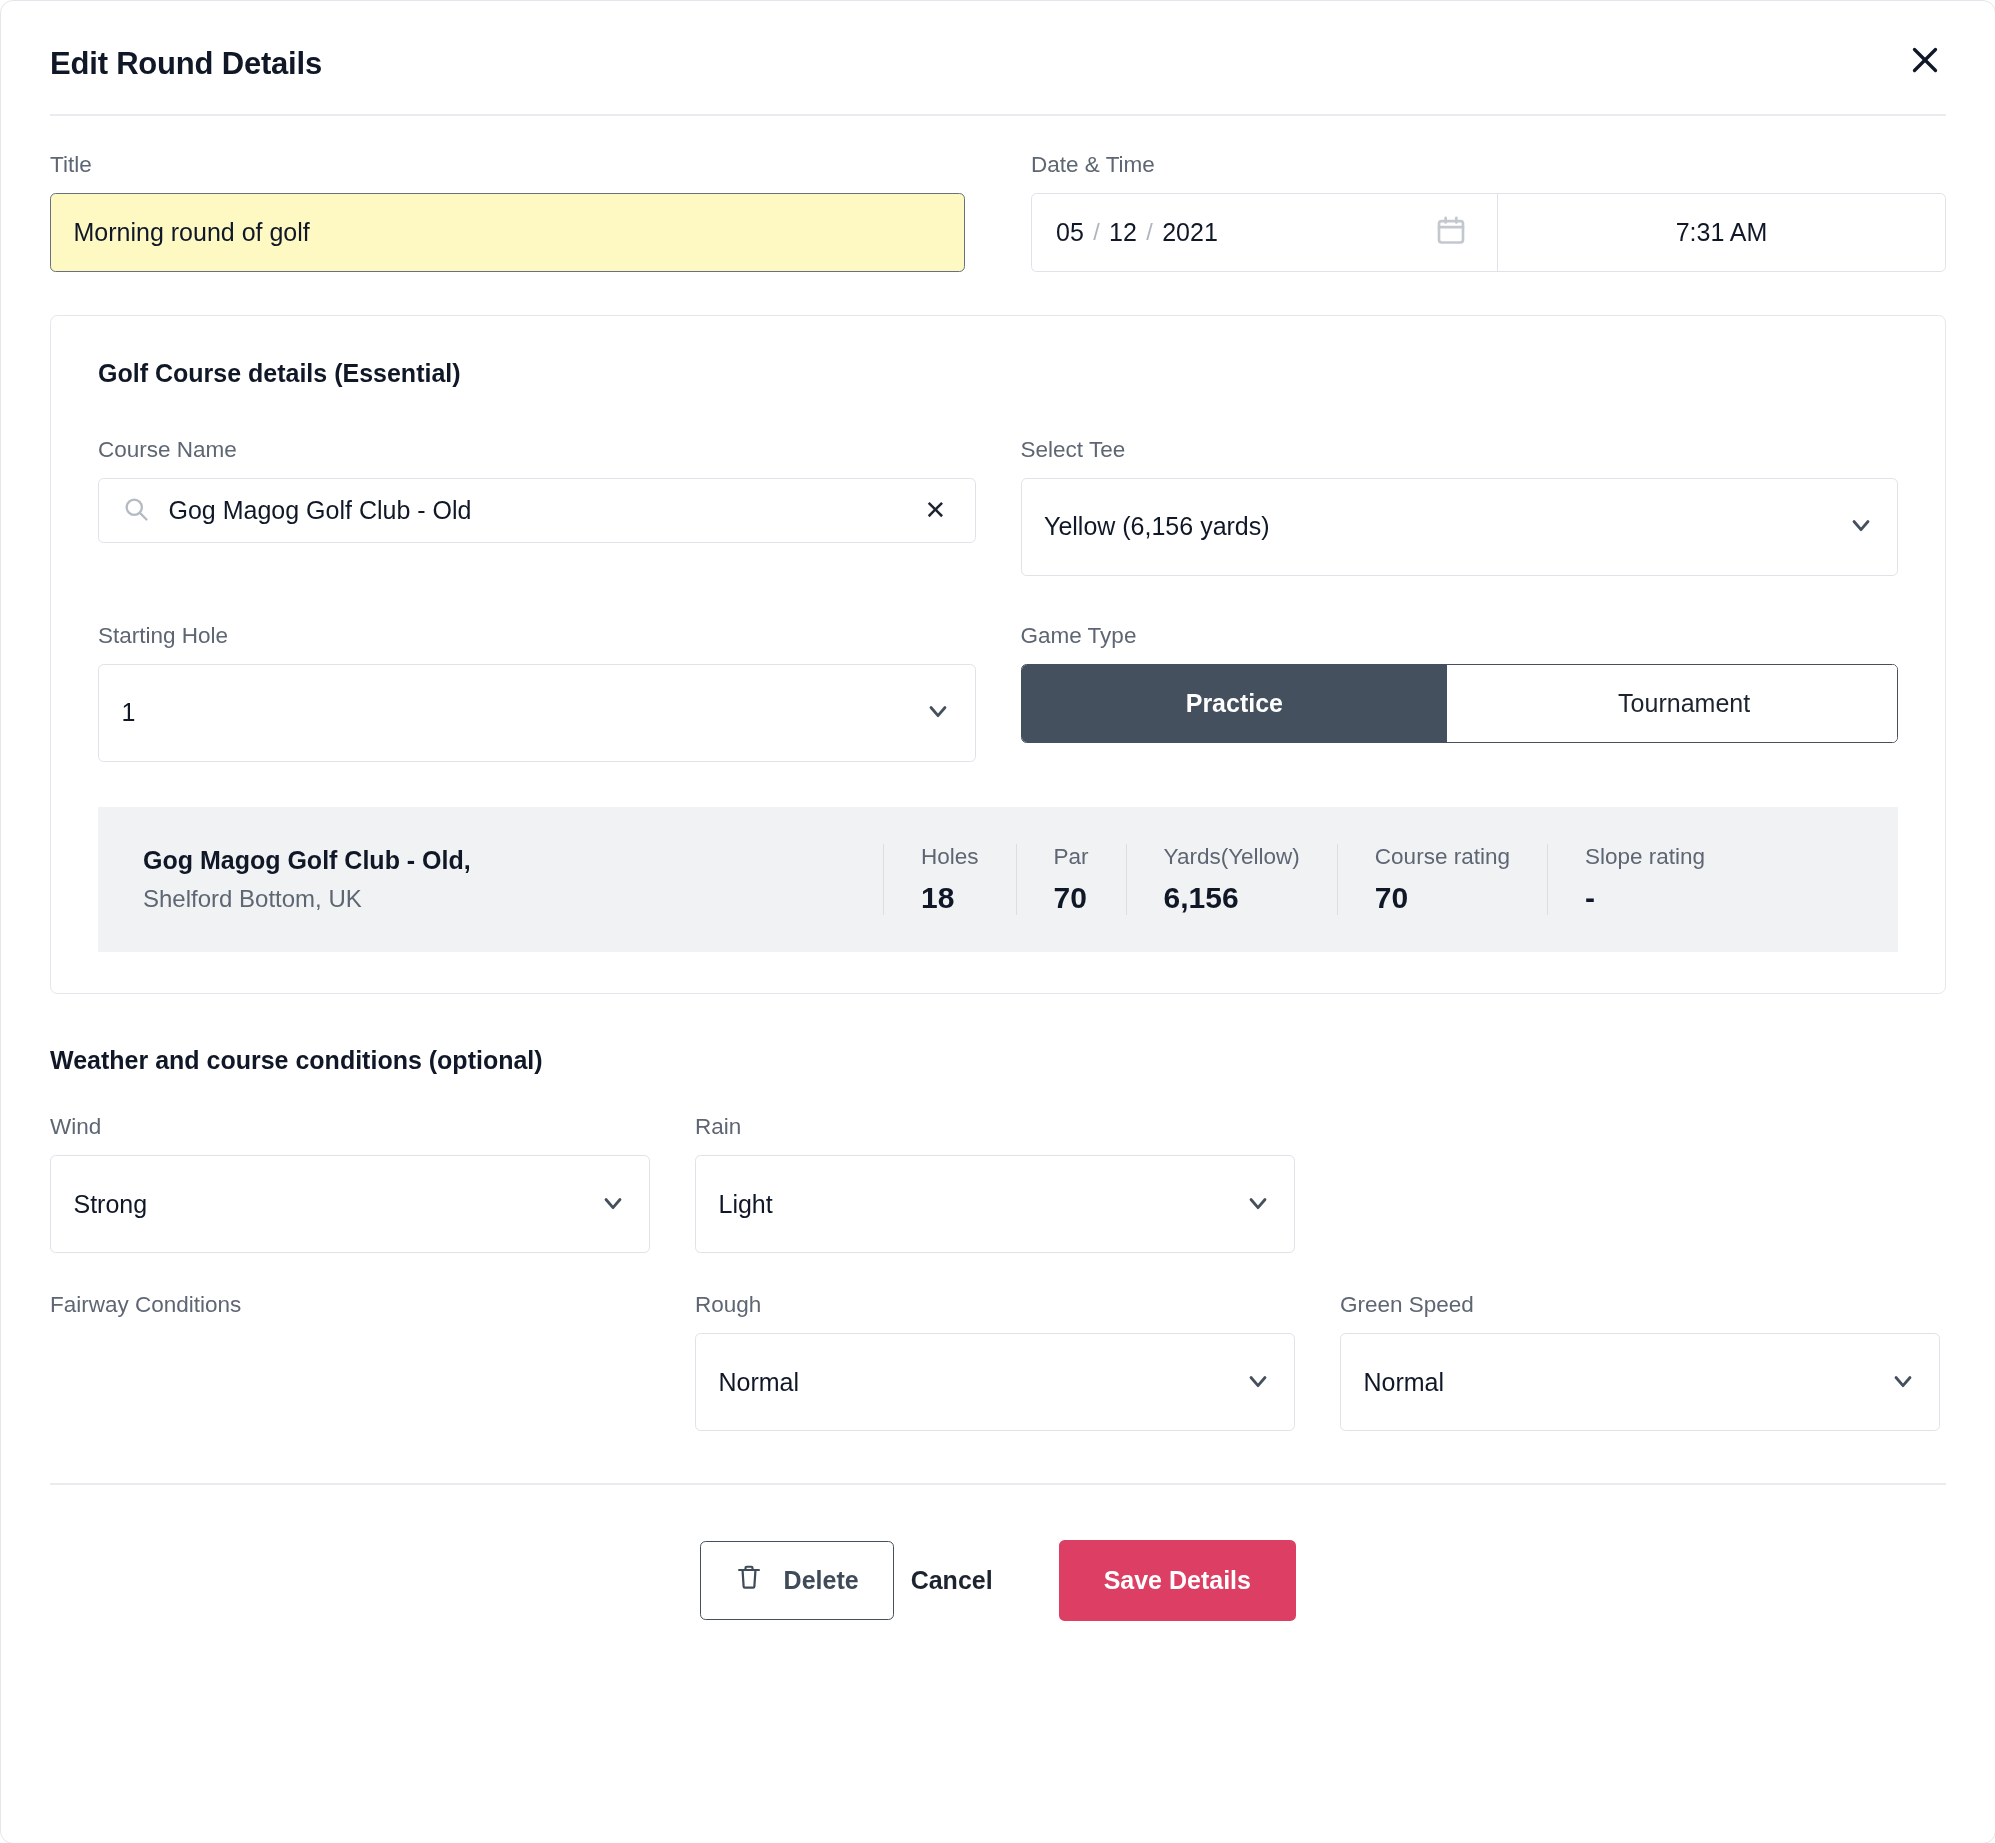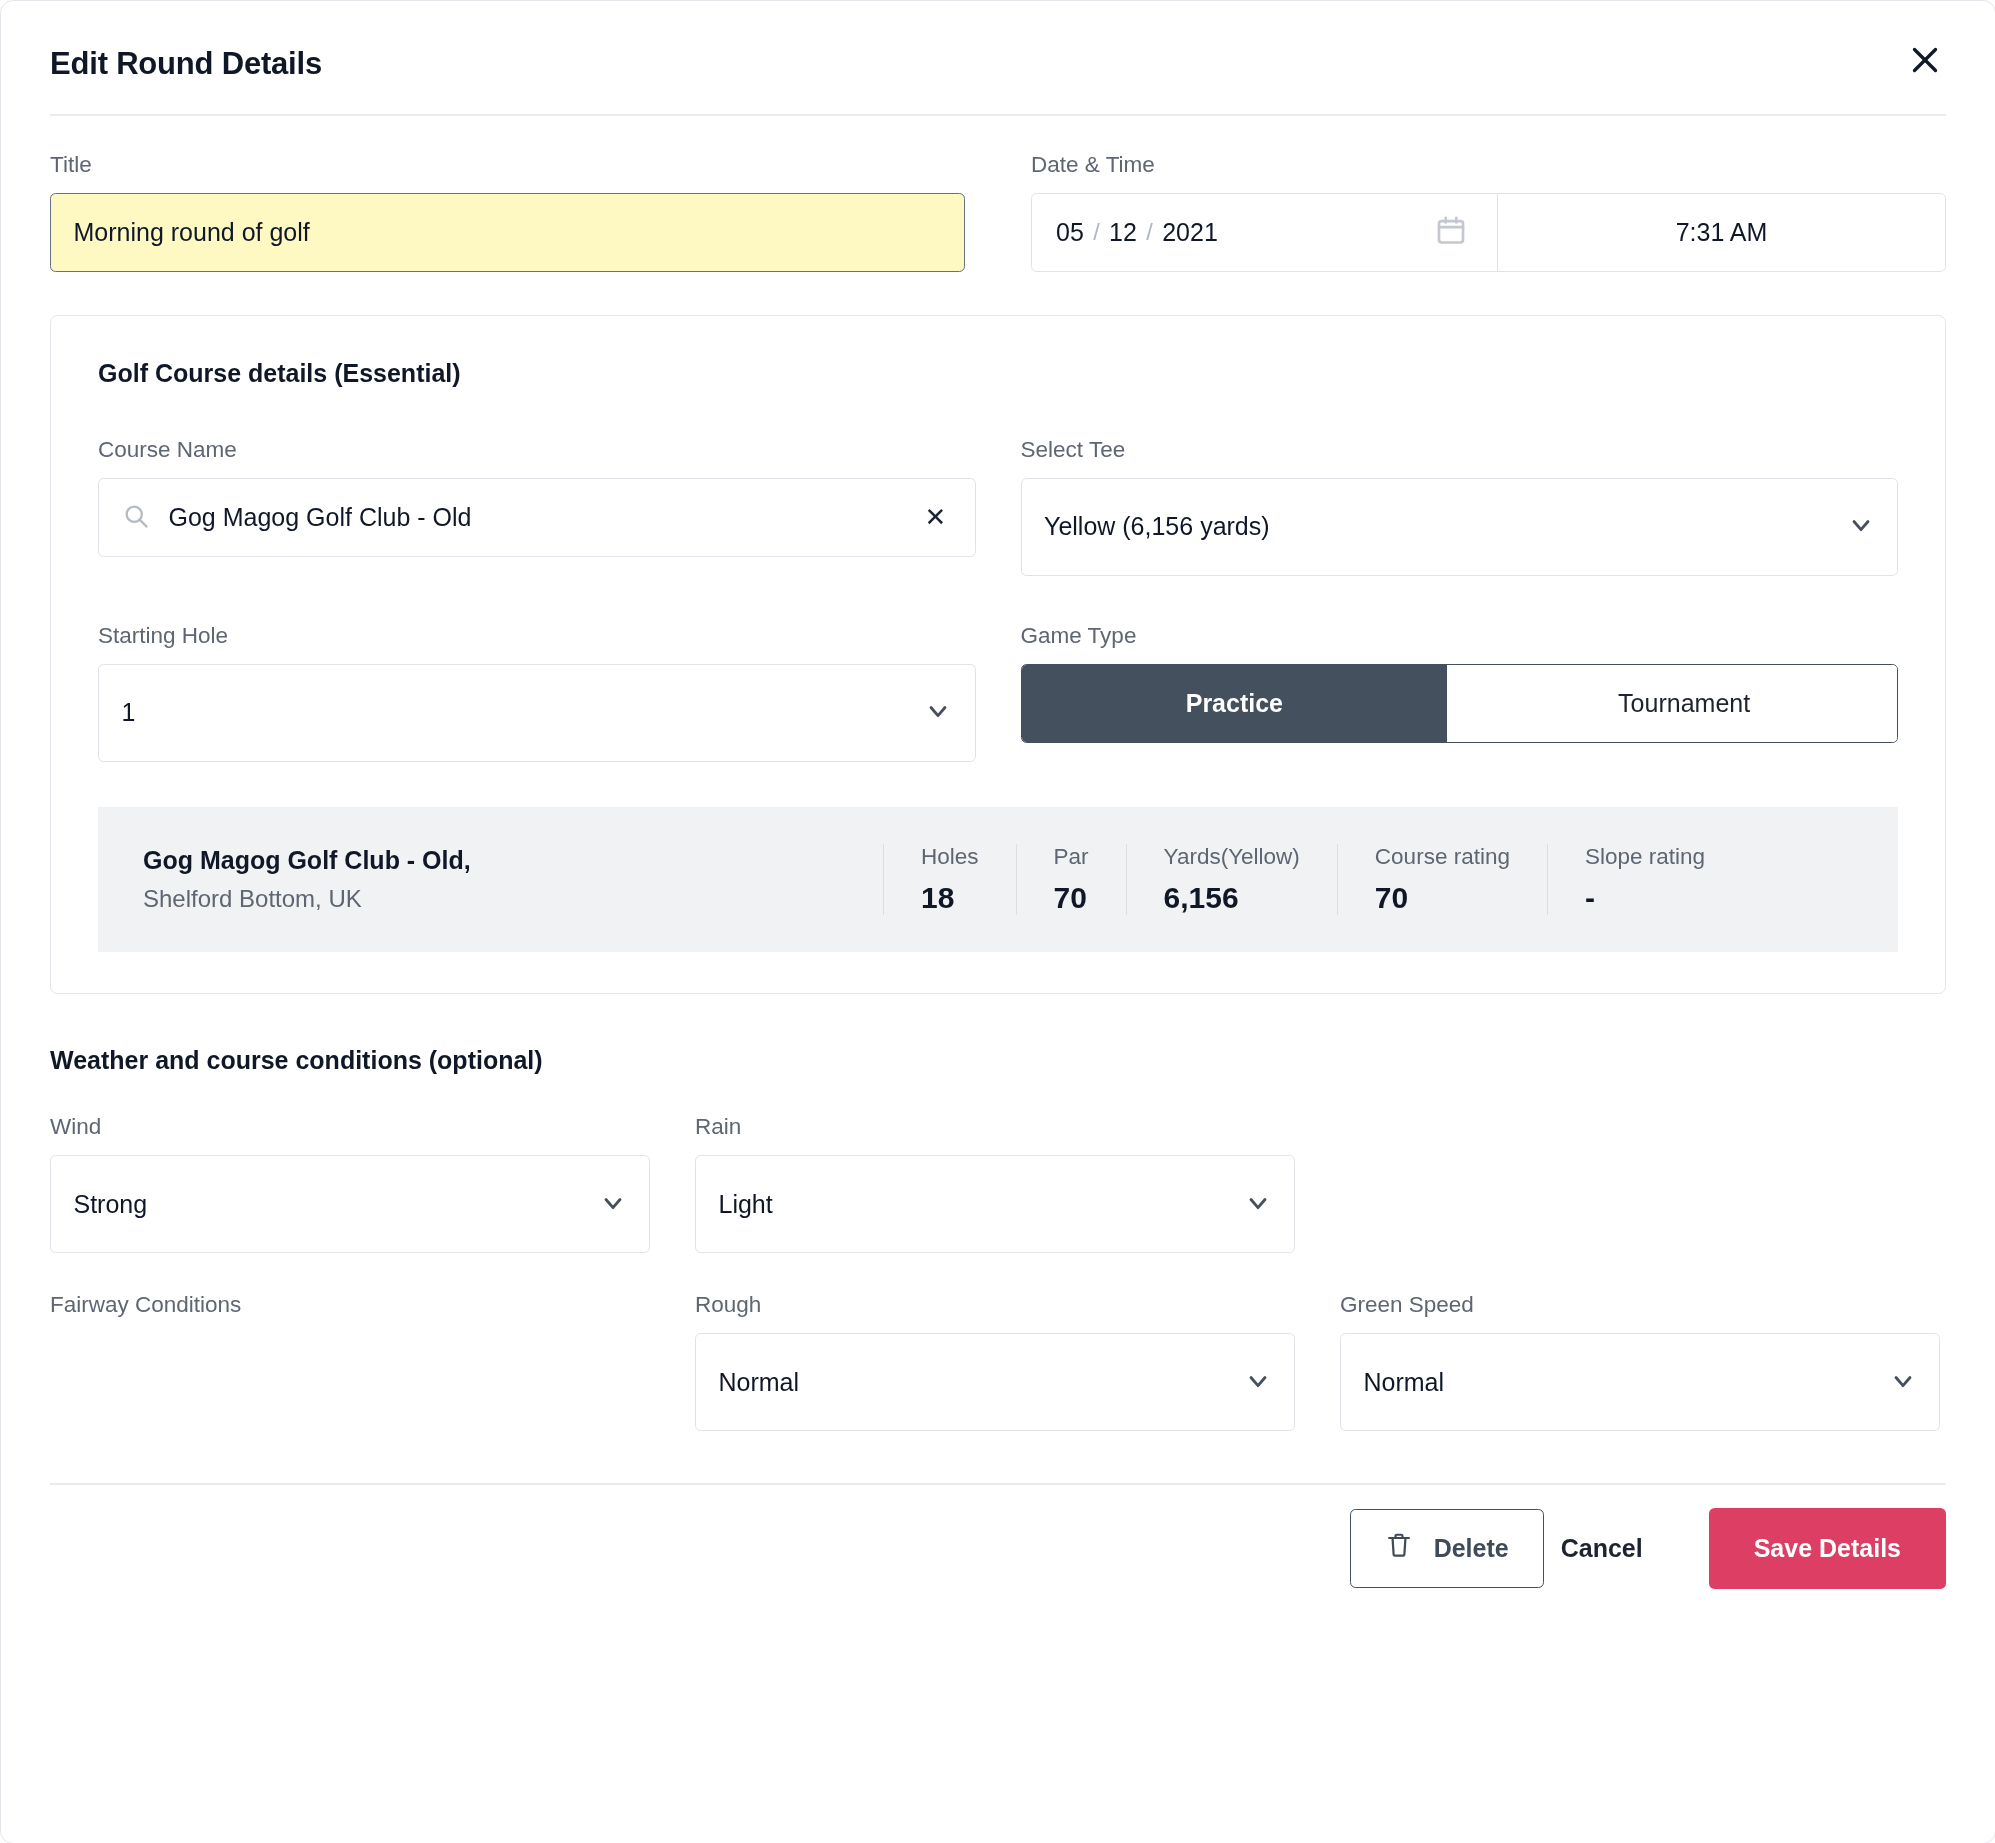--- a/index.html
+++ b/index.html
@@ -131,21 +131,21 @@
     margin-bottom: 49px;
   }
   .card-row {
     display: flex;
     gap: 45px;
   }
   .card-col { width: 881px; }
   .card-row + .card-row { margin-top: 47px; }
 
   .search-box {
-    height: 79px;
+    height: 65px;
     border: 1.9px solid #dfe3e8;
     border-radius: 5.6px;
     display: flex;
     align-items: center;
     padding: 0 22.5px;
     background: #fff;
   }
   .search-box .txt {
     flex: 1;
     font-size: 25px;
@@ -242,22 +242,22 @@
   .hr-bottom {
     margin-top: 52px;
     height: 1.9px;
     background: #e9ebef;
   }
 
   
   .footer {
     display: flex;
     align-items: center;
-    justify-content: flex-end;
-    padding-top: 23px;
+    justify-content: center;
+    padding-top: 55px;
   }
   .btn-delete {
     display: flex;
     align-items: center;
     gap: 20.6px;
     height: 79px;
     padding: 0 34px;
     border: 1.9px solid #44505e;
     border-radius: 5.6px;
     background: #fff;

